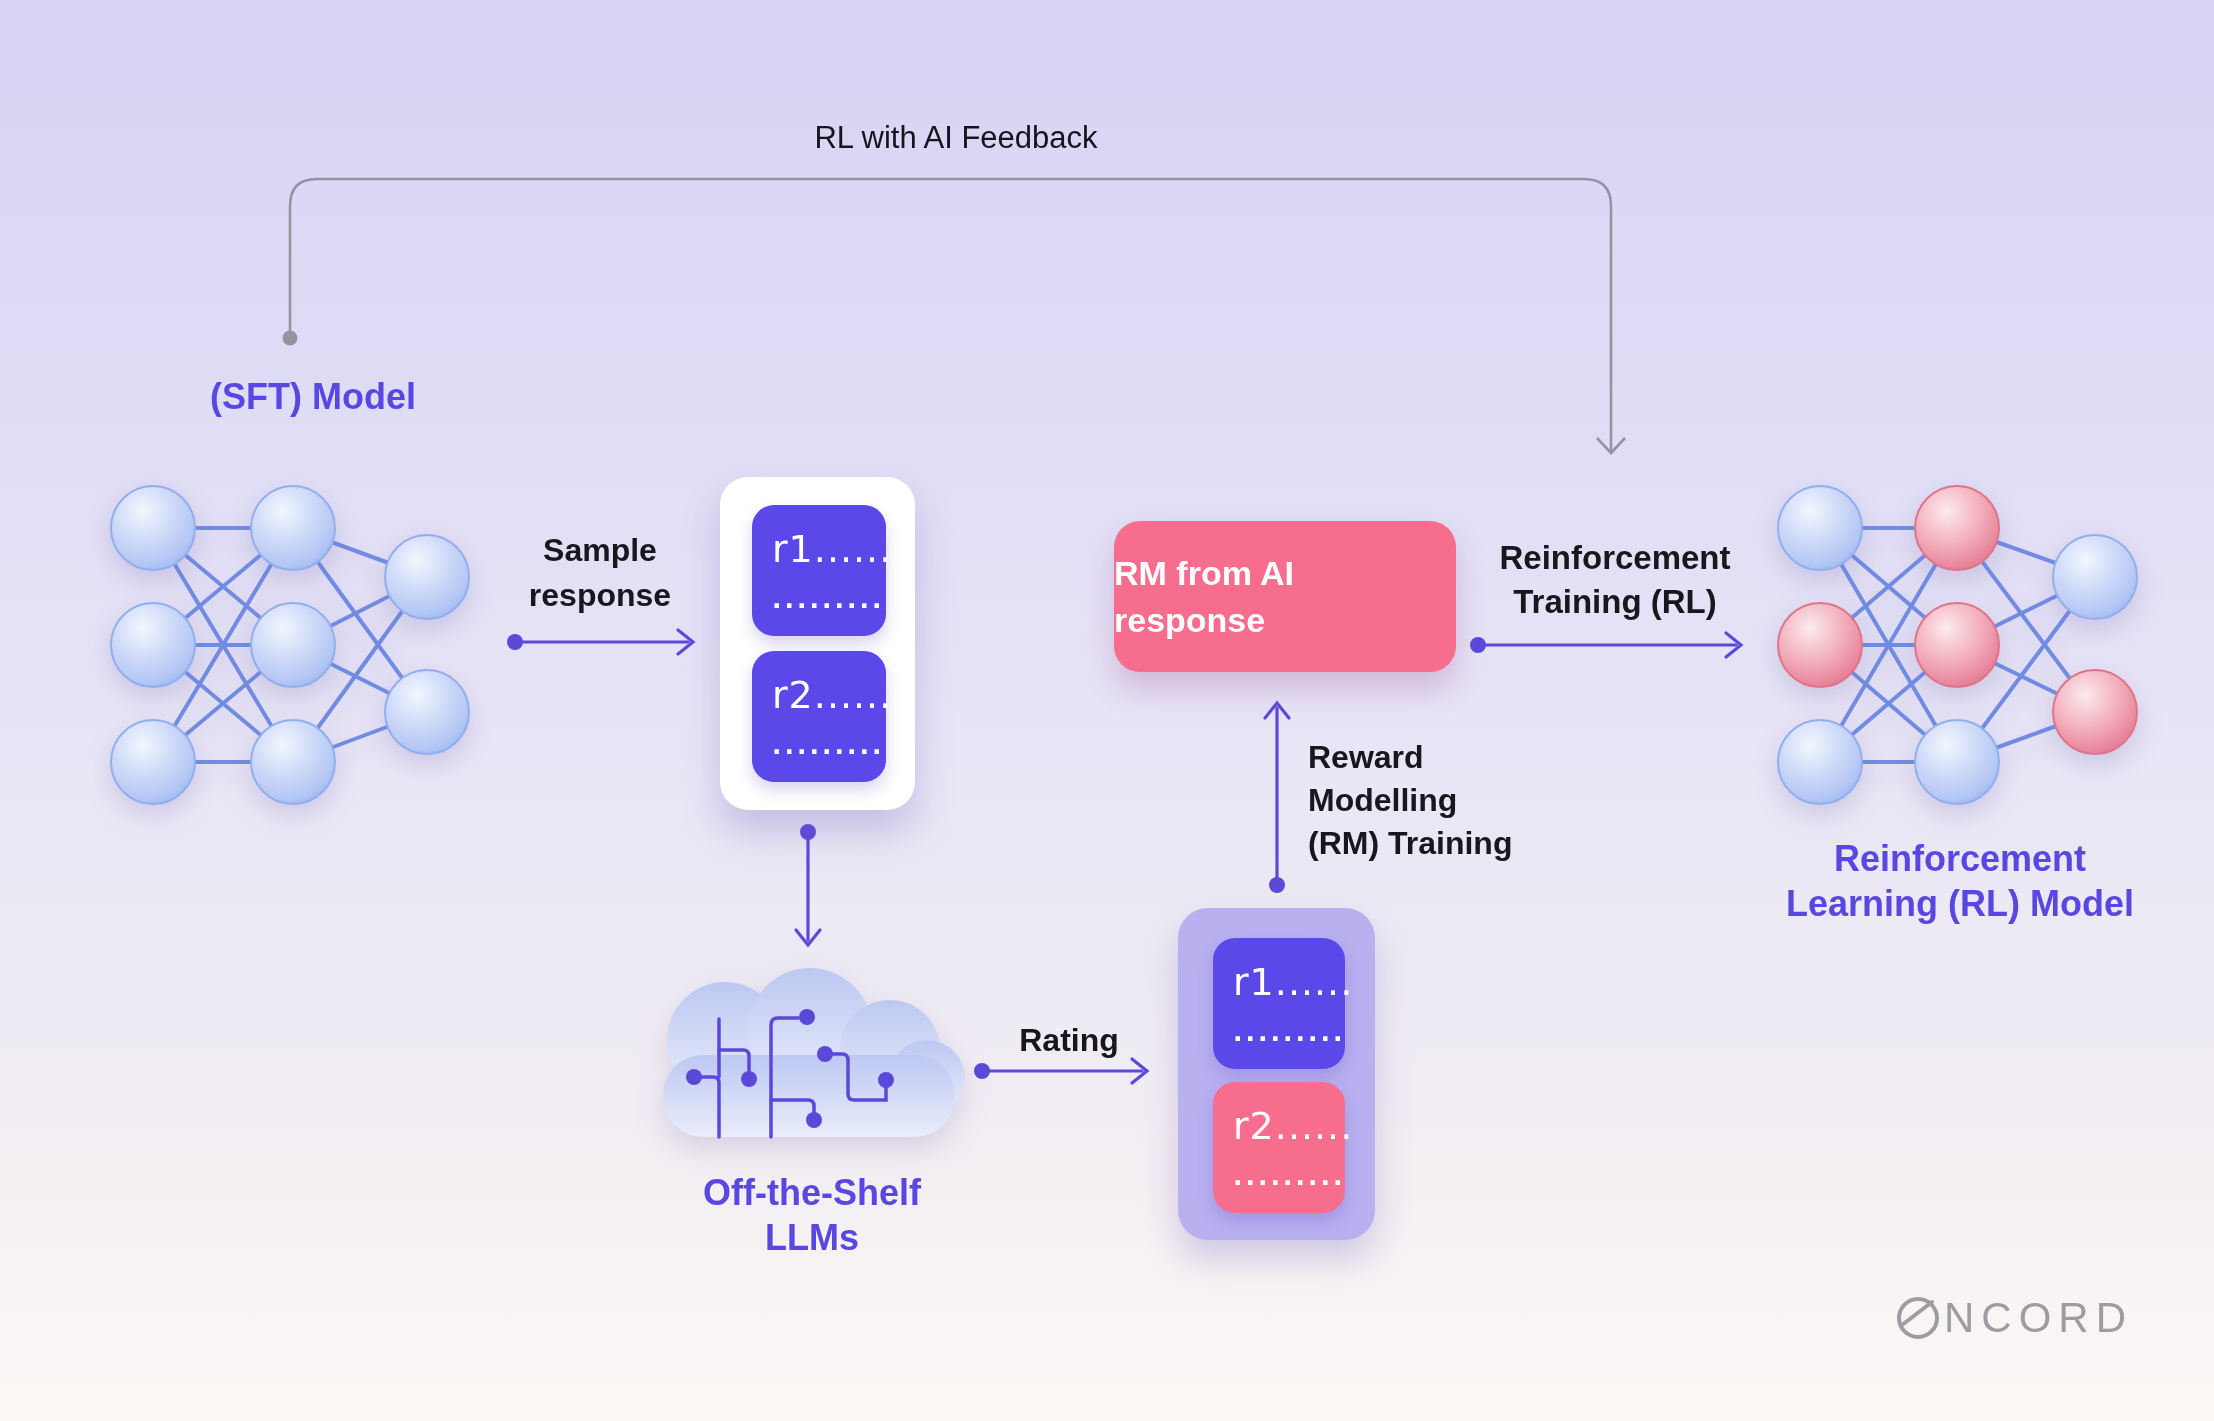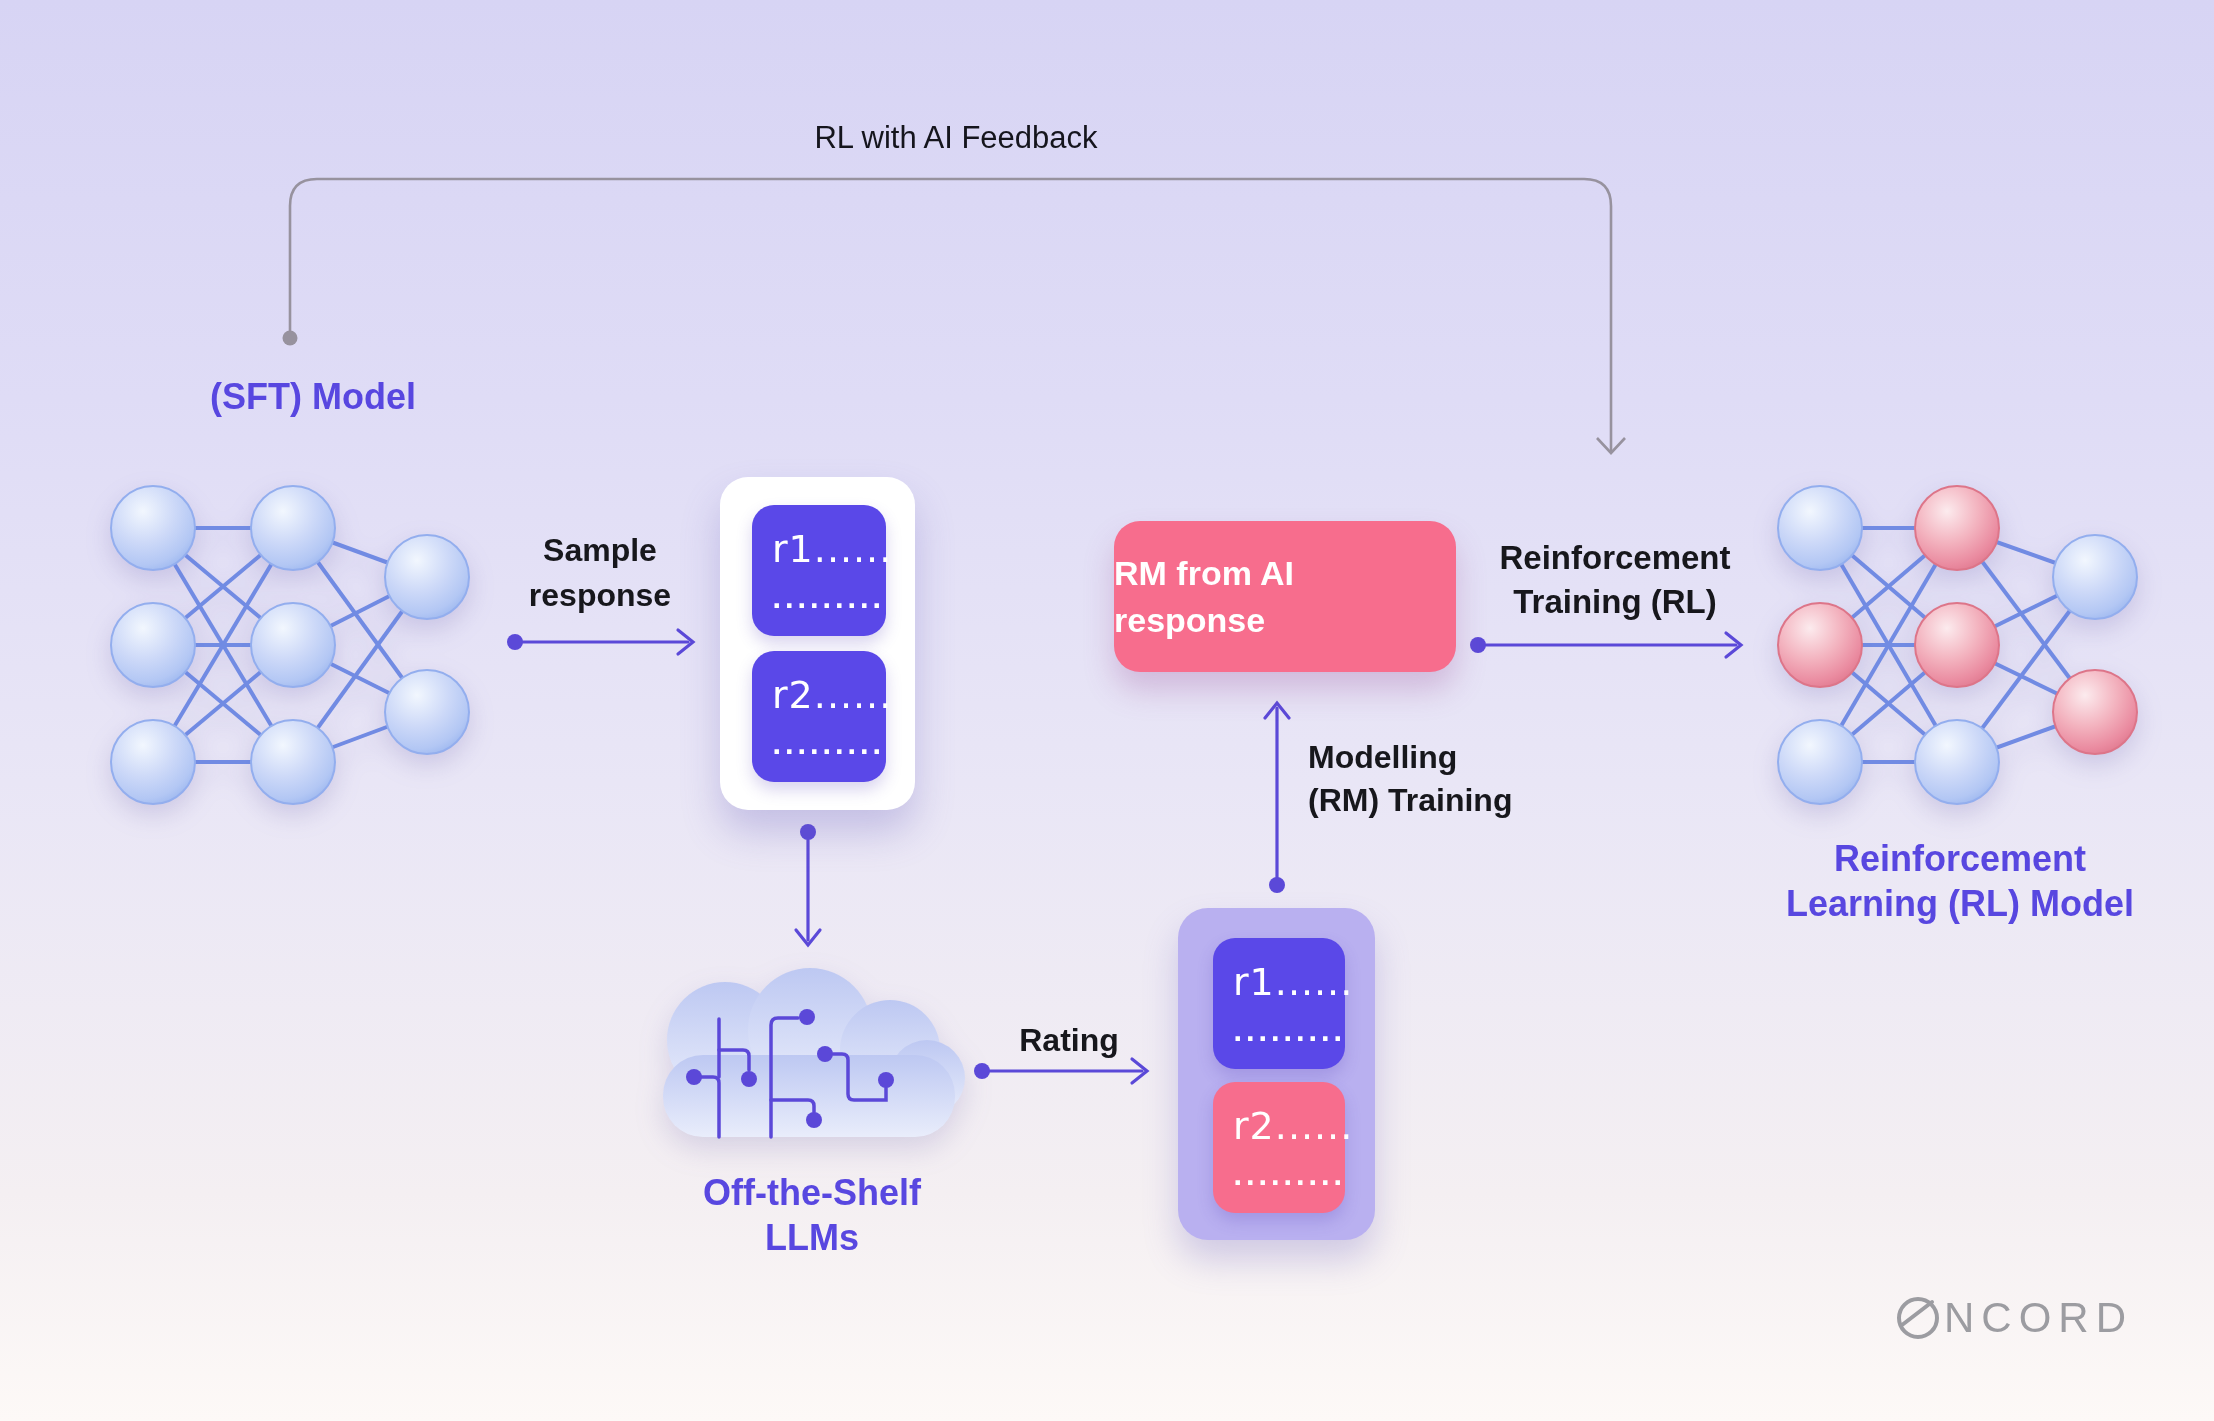--- a/index.html
+++ b/index.html
@@ -219,20 +219,21 @@
     <div>RM from AI</div>
     <div>response</div>
   </div>
 
   <div class="lbl rlarrow black-lbl">
     <div>Reinforcement</div>
     <div>Training (RL)</div>
   </div>
 
   <div class="lbl reward black-lbl">
+    <div>Reward</div>
     <div>Modelling</div>
     <div>(RM) Training</div>
   </div>
 
   <div class="lbl rating black-lbl">Rating</div>
 
   <div class="lbl cloudlbl purple-lbl">
     <div>Off-the-Shelf</div>
     <div>LLMs</div>
   </div>

